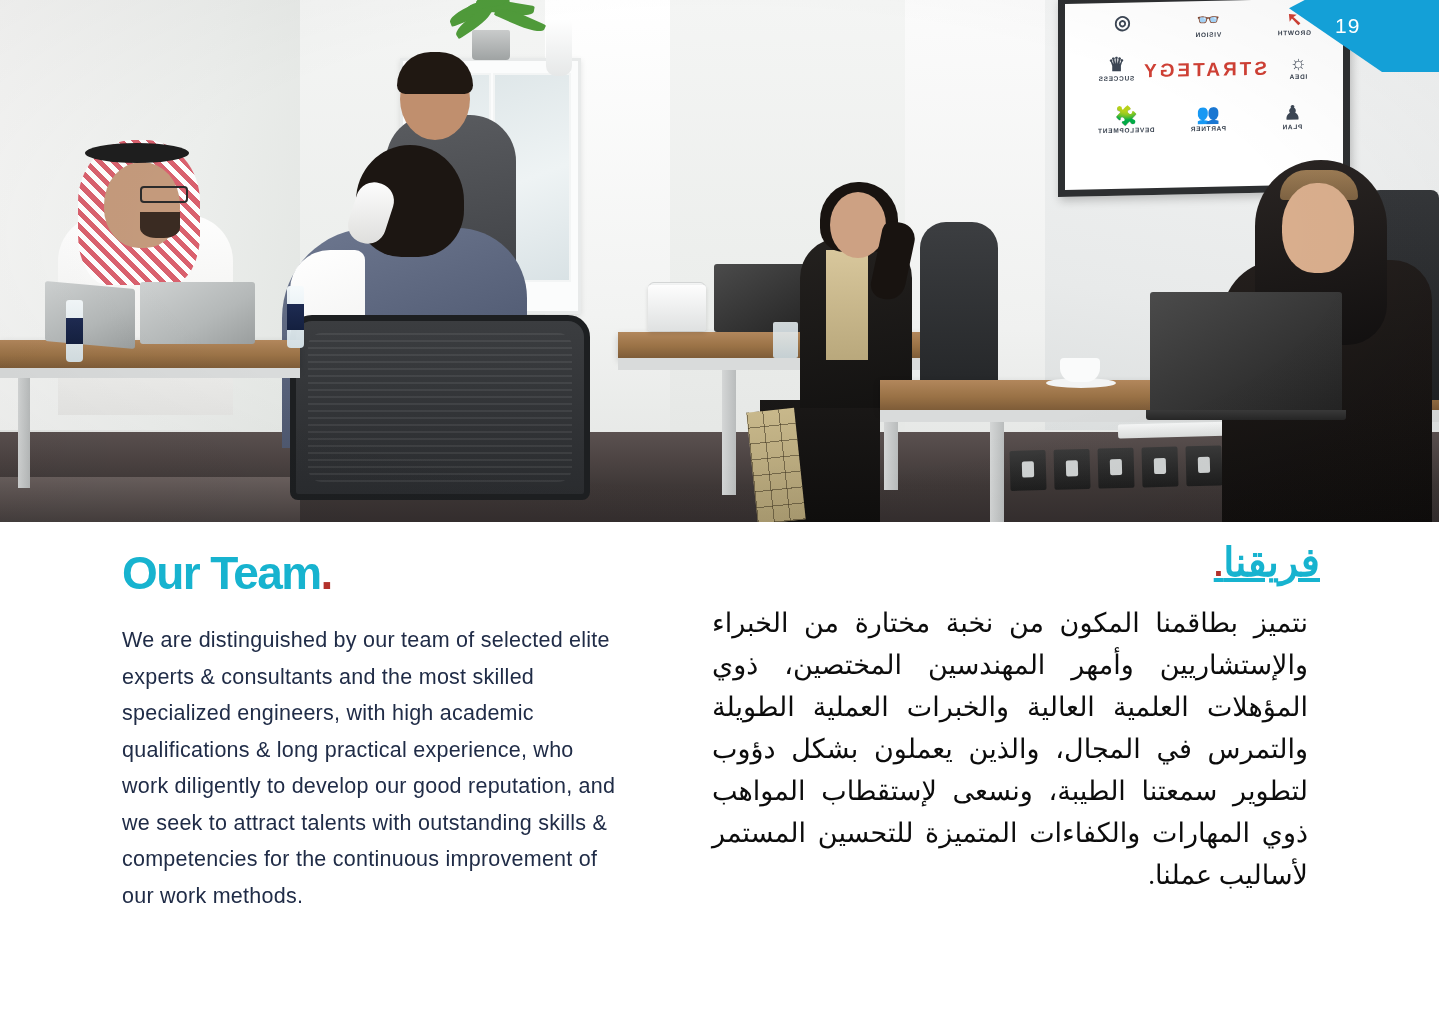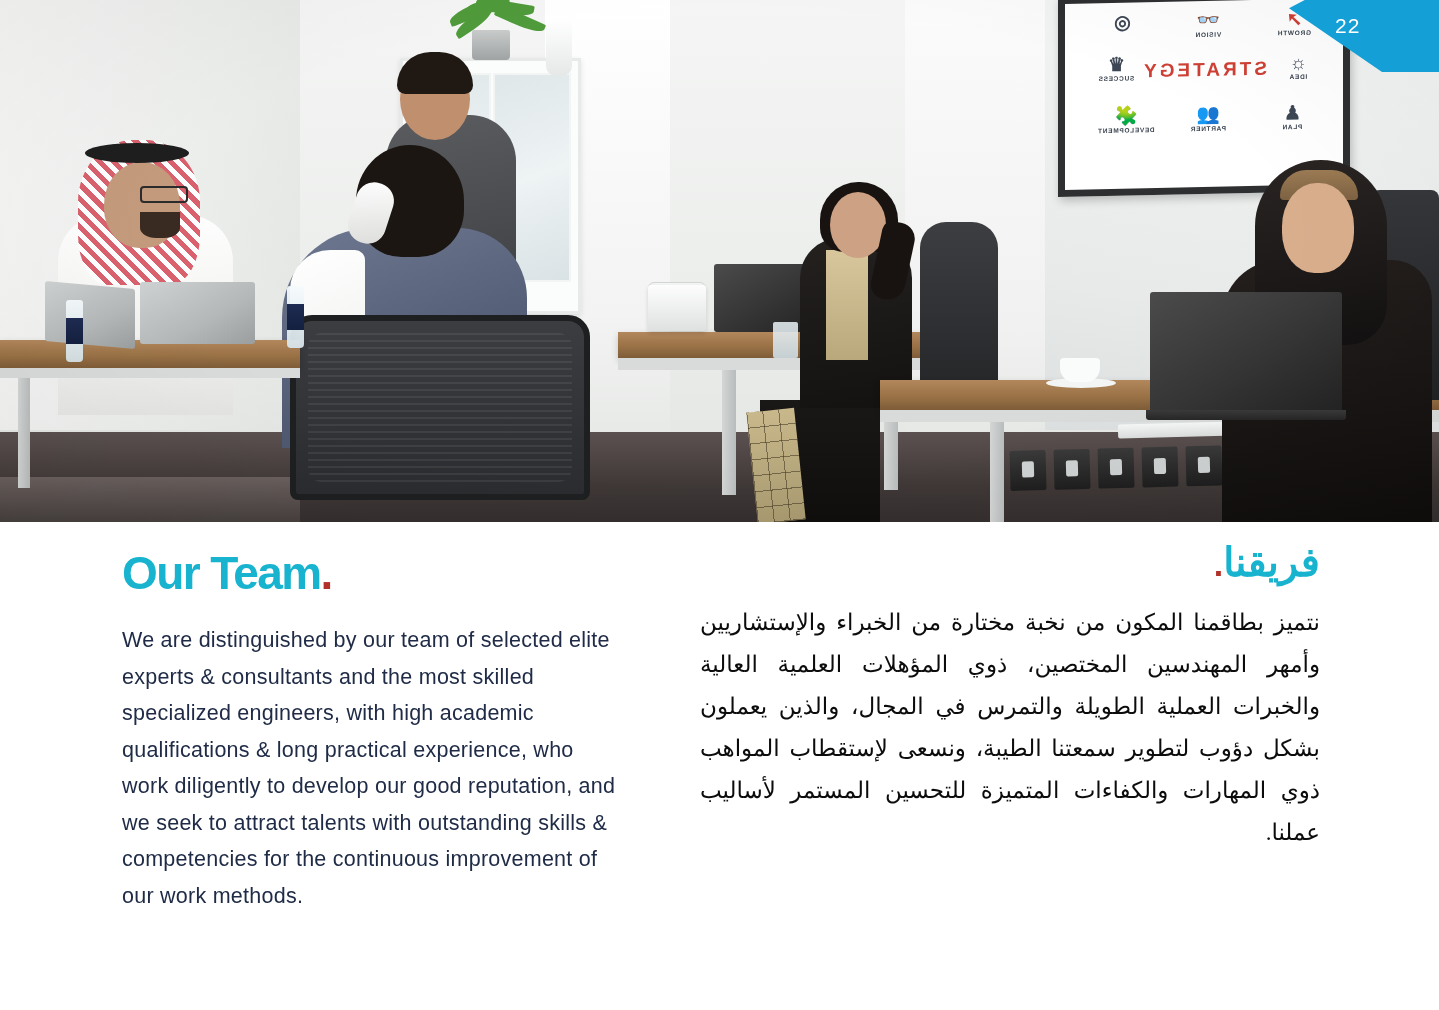--- a/index.html
+++ b/index.html
@@ -436,29 +436,30 @@
   }
   .title-ar {
     font-family: "Liberation Sans", sans-serif;
     font-size: 40px;
     font-weight: 700;
     color: #17b3cf;
     line-height: 1.1;
     margin: 0 0 18px 0;
     direction: rtl;
     letter-spacing: 1px;
+    text-decoration: underline;
   }
   .title-ar .dot { color: #b3312b; font-size: 34px; }
 
   .body-ar {
     font-family: "Liberation Serif", serif;
-    font-size: 23px;
+    font-size: 27px;
     line-height: 42px;
     color: #0c0c0c;
-    margin: 0;
+    margin: 12px;
     direction: rtl;
     text-align: justify;
     text-align-last: right;
     white-space: pre-line;
   }
 
   .vignette {
     position: absolute; inset: 0;
     pointer-events: none;
     background: radial-gradient(ellipse at 50% 45%, rgba(0,0,0,0) 55%, rgba(0,0,0,.055) 100%);
@@ -613,21 +614,21 @@
     <div class="w2-hijab"></div>
     <div class="w2-fringe"></div>
     <div class="head w2-face"></div>
     <div class="laptop-lid" style="left:1150px;top:292px;width:192px;height:122px;"></div>
     <div class="laptop-base" style="left:1146px;top:410px;width:200px;height:10px;"></div>
 
     <div class="vignette"></div>
   </div>
 
   <div class="page-ribbon">
-    <span class="num">22</span>
+    <span class="num">19</span>
   </div>
 
   <div class="content">
 
     <div class="col-en">
       <h1 class="title-en"><span>Our Team</span><span class="dot">.</span></h1>
       <p class="body-en">We are distinguished by our team of selected elite
 experts &amp; consultants and the most skilled
 specialized engineers, with  high academic
 qualifications &amp; long practical  experience, who

